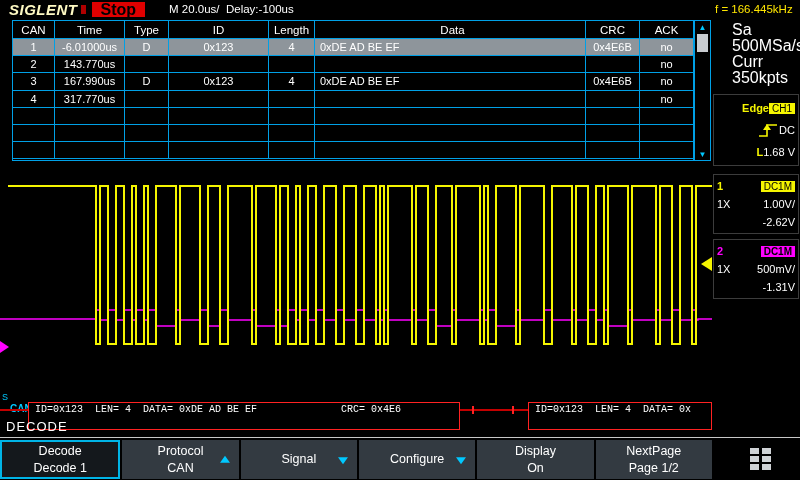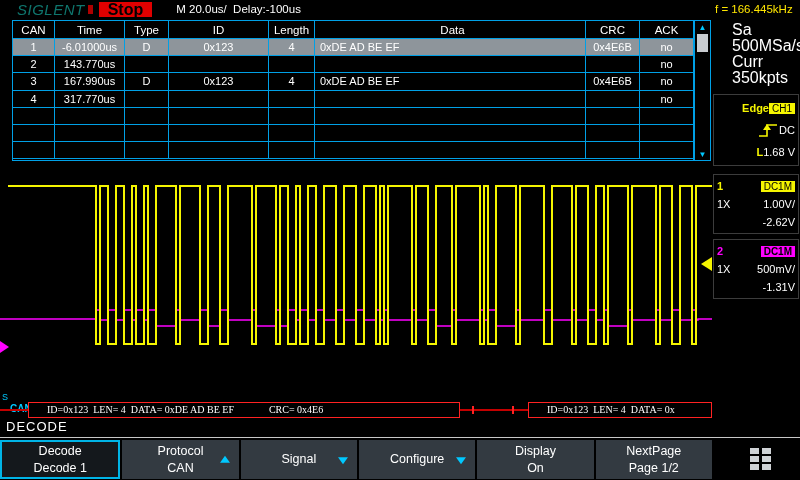--- a/index.html
+++ b/index.html
@@ -2,21 +2,21 @@
 <html><head>
 <meta charset="utf-8">
 <style>
   *{margin:0;padding:0;box-sizing:border-box}
   html,body{background:#111}
   .scope{position:relative;width:800px;height:480px;background:#000;overflow:hidden;
          font-family:"Liberation Sans","DejaVu Sans",sans-serif}
 
   
   .topbar{position:absolute;left:0;top:0;width:800px;height:18px;display:flex;align-items:center}
-  .logo{color:#0f766e;font-weight:normal;font-style:italic;font-size:15px;letter-spacing:.5px;padding-left:17px}
+  .logo{color:#fef9c3;font-weight:bold;font-style:italic;font-size:15px;letter-spacing:.5px;padding-left:9px}
   .logo-accent{display:inline-block;width:5px;height:9px;background:#b00000;margin-left:3px}
   .run-badge{background:#e00000;color:#000;font-size:16px;font-weight:bold;
              padding:1px 9px;margin-left:6px;line-height:13px}
   .timebase{color:#fff;font-size:11.5px;margin-left:24px;white-space:pre}
   .freq{margin-left:auto;width:88px;color:#ffe600;font-size:11.5px;padding-left:3px;white-space:pre}
 
   
   .dtable{position:absolute;left:12px;top:20px;width:682px;height:141px;
           border:1px solid #00a0e6;background:#000;overflow:hidden}
   .thead,.trow{display:grid;grid-template-columns:42px 70px 44px 100px 46px 1fr 54px 53px}
@@ -39,23 +39,23 @@
   .sthumb{position:absolute;left:2px;top:13px;width:11px;height:18px;background:#c8ccd0}
 
   
   .wavesvg{position:absolute;left:0;top:162px}
 
   
   .slabel{position:absolute;left:2px;top:392px;color:#00c8ff;font-size:9px}
   .canlabel{position:absolute;left:10px;top:403px;color:#00c8ff;font-size:10px;font-weight:bold}
   .dstrip{position:absolute;left:0;top:402px;width:712px;height:16px}
   .dline{position:absolute;left:0;top:7px;width:712px;height:2px;background:#c40000}
-  .dframe{position:absolute;top:0;height:16px;border:1px solid #ff2222;background:#000;color:#fff;
-          font-family:Liberation Serif, serif;font-size:10px;line-height:14px;
-          white-space:pre;overflow:hidden;padding-left:18px}
+  .dframe{position:absolute;top:0;height:28px;border:1px solid #ff2222;background:#000;color:#fff;
+          font-family:Liberation Mono, monospace;font-size:10px;line-height:14px;
+          white-space:pre;overflow:hidden;padding-left:6px}
   .f0{left:28px;width:432px}
   .f1{left:528px;width:184px}
   .dtick{position:absolute;top:4px;width:2px;height:8px;background:#ff2222}
 
   
   .sectitle{position:absolute;left:6px;top:419px;color:#fff;font-size:13px;letter-spacing:1px}
   .menubar{position:absolute;left:0;top:437px;width:800px;height:43px;background:#000;
            border-top:1px solid #c8c8c8}
   .menubtns{position:absolute;left:0;top:2px;width:712px;height:39px;display:flex;gap:2px}
   .mbtn{flex:1;background:#333a41;color:#fff;font-size:12.5px;line-height:17px;position:relative;

